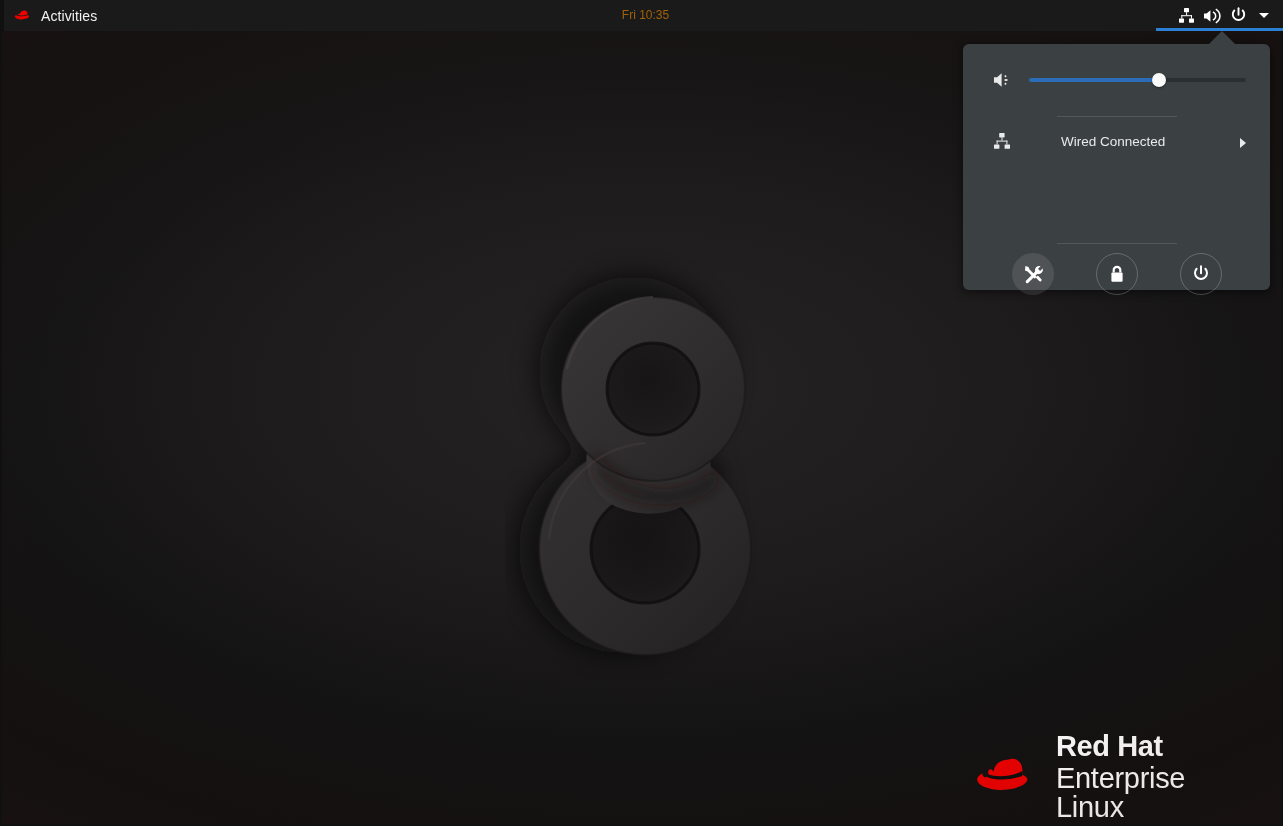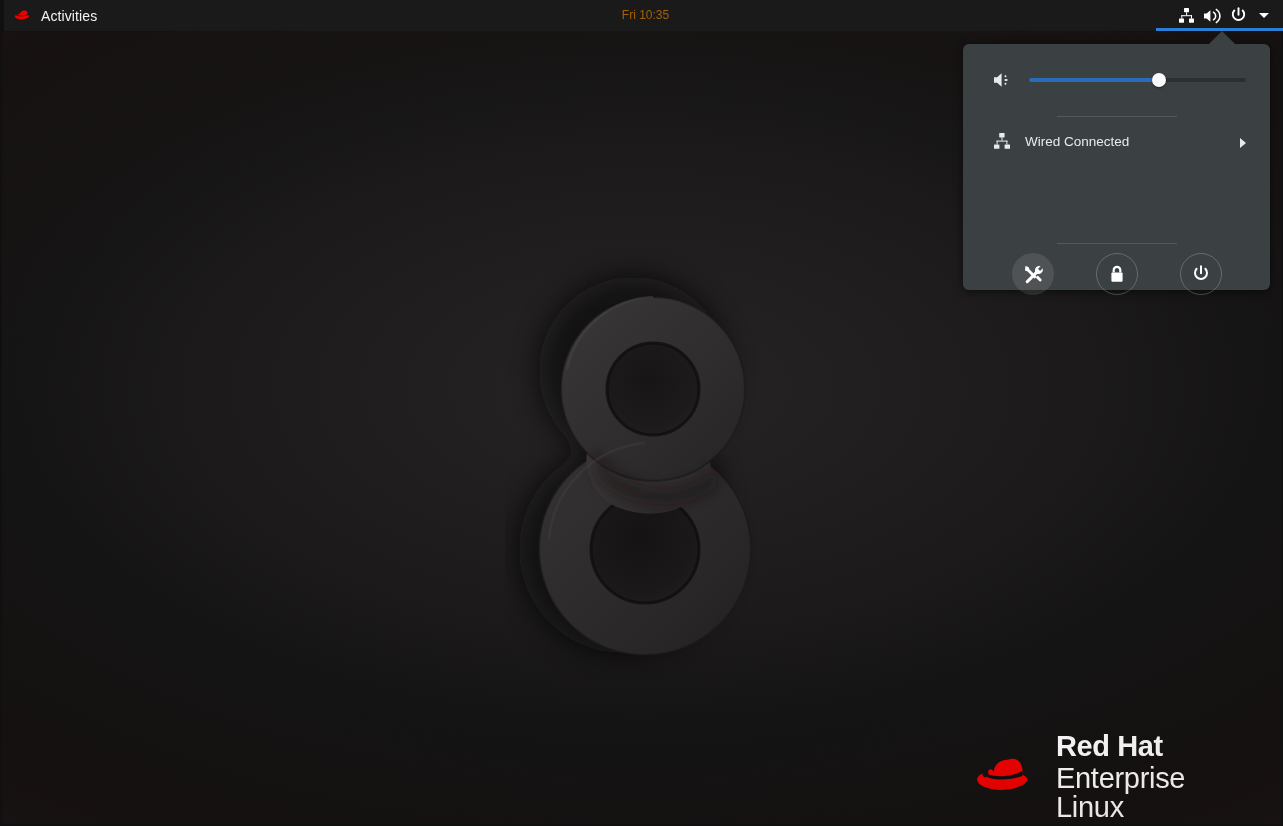--- a/index.html
+++ b/index.html
@@ -156,21 +156,21 @@
   }
   #sep-top{ top:72px; }
   #sep-bottom{ top:199px; }
 
   .menu-row{
     position:absolute; left:0; width:307px; height:30px;
     display:flex; align-items:center;
     padding:0 22px 0 30px;
     cursor:pointer;
   }
-  #row-network{ top:82px; }
+  #row-network{ top:82px;gap:36px; }
   #row-user{ top:114px; }
   .menu-row .mico{ flex:0 0 auto; width:18px; height:18px; margin-right:14px; }
   .menu-row .mlabel{
     flex:1 1 auto;
     font-size:13.5px; color:#e9eaea;
     white-space:nowrap;
   }
   .menu-row .marrow{ flex:0 0 auto; width:10px; height:12px; }
 
   #action-row{

